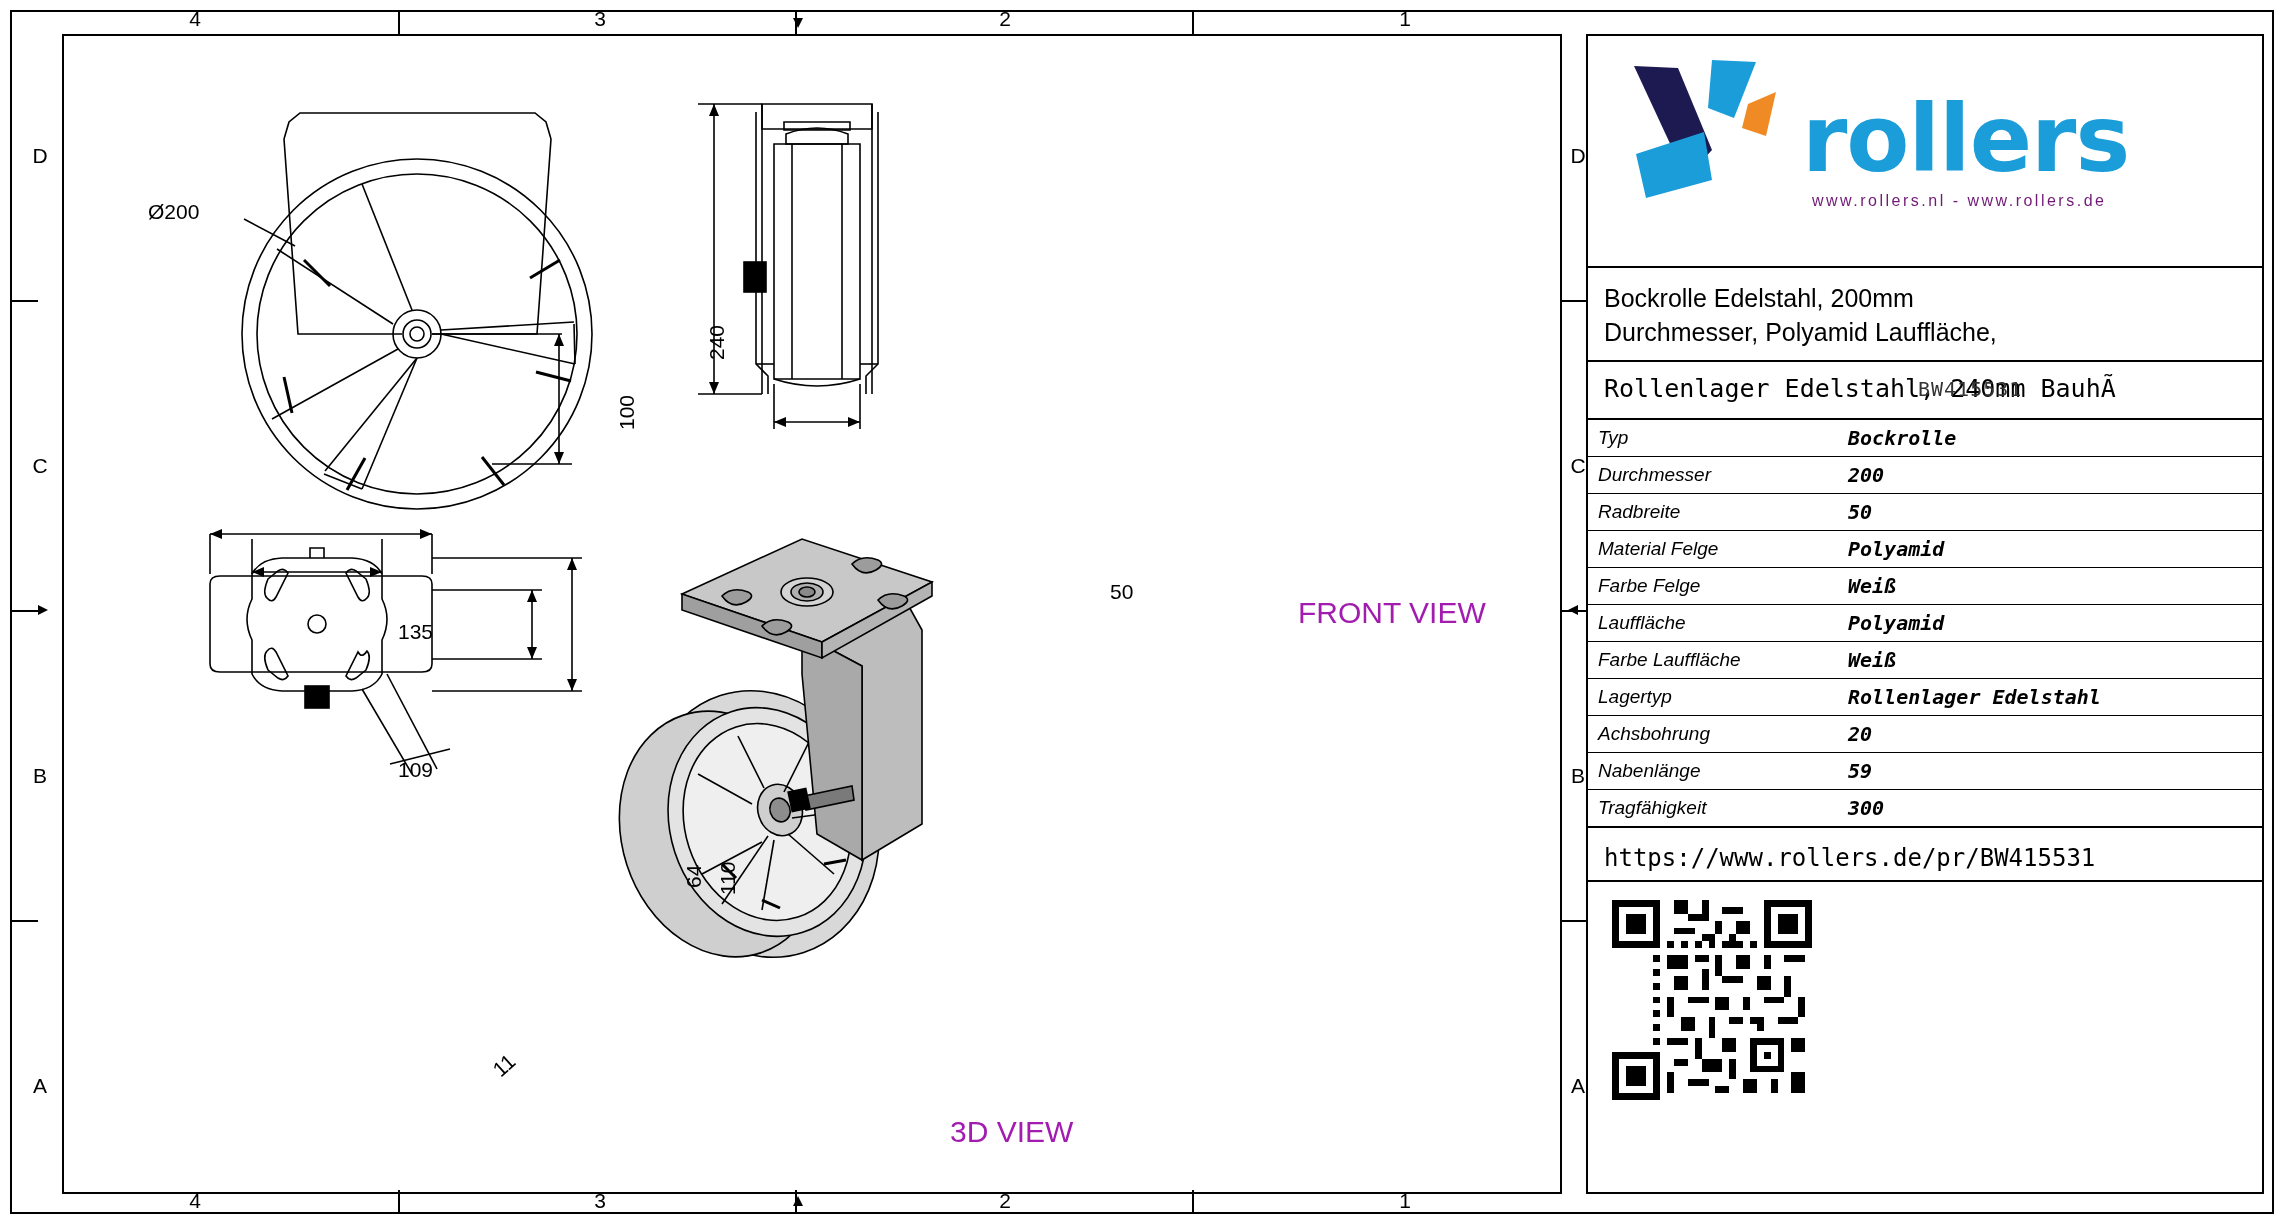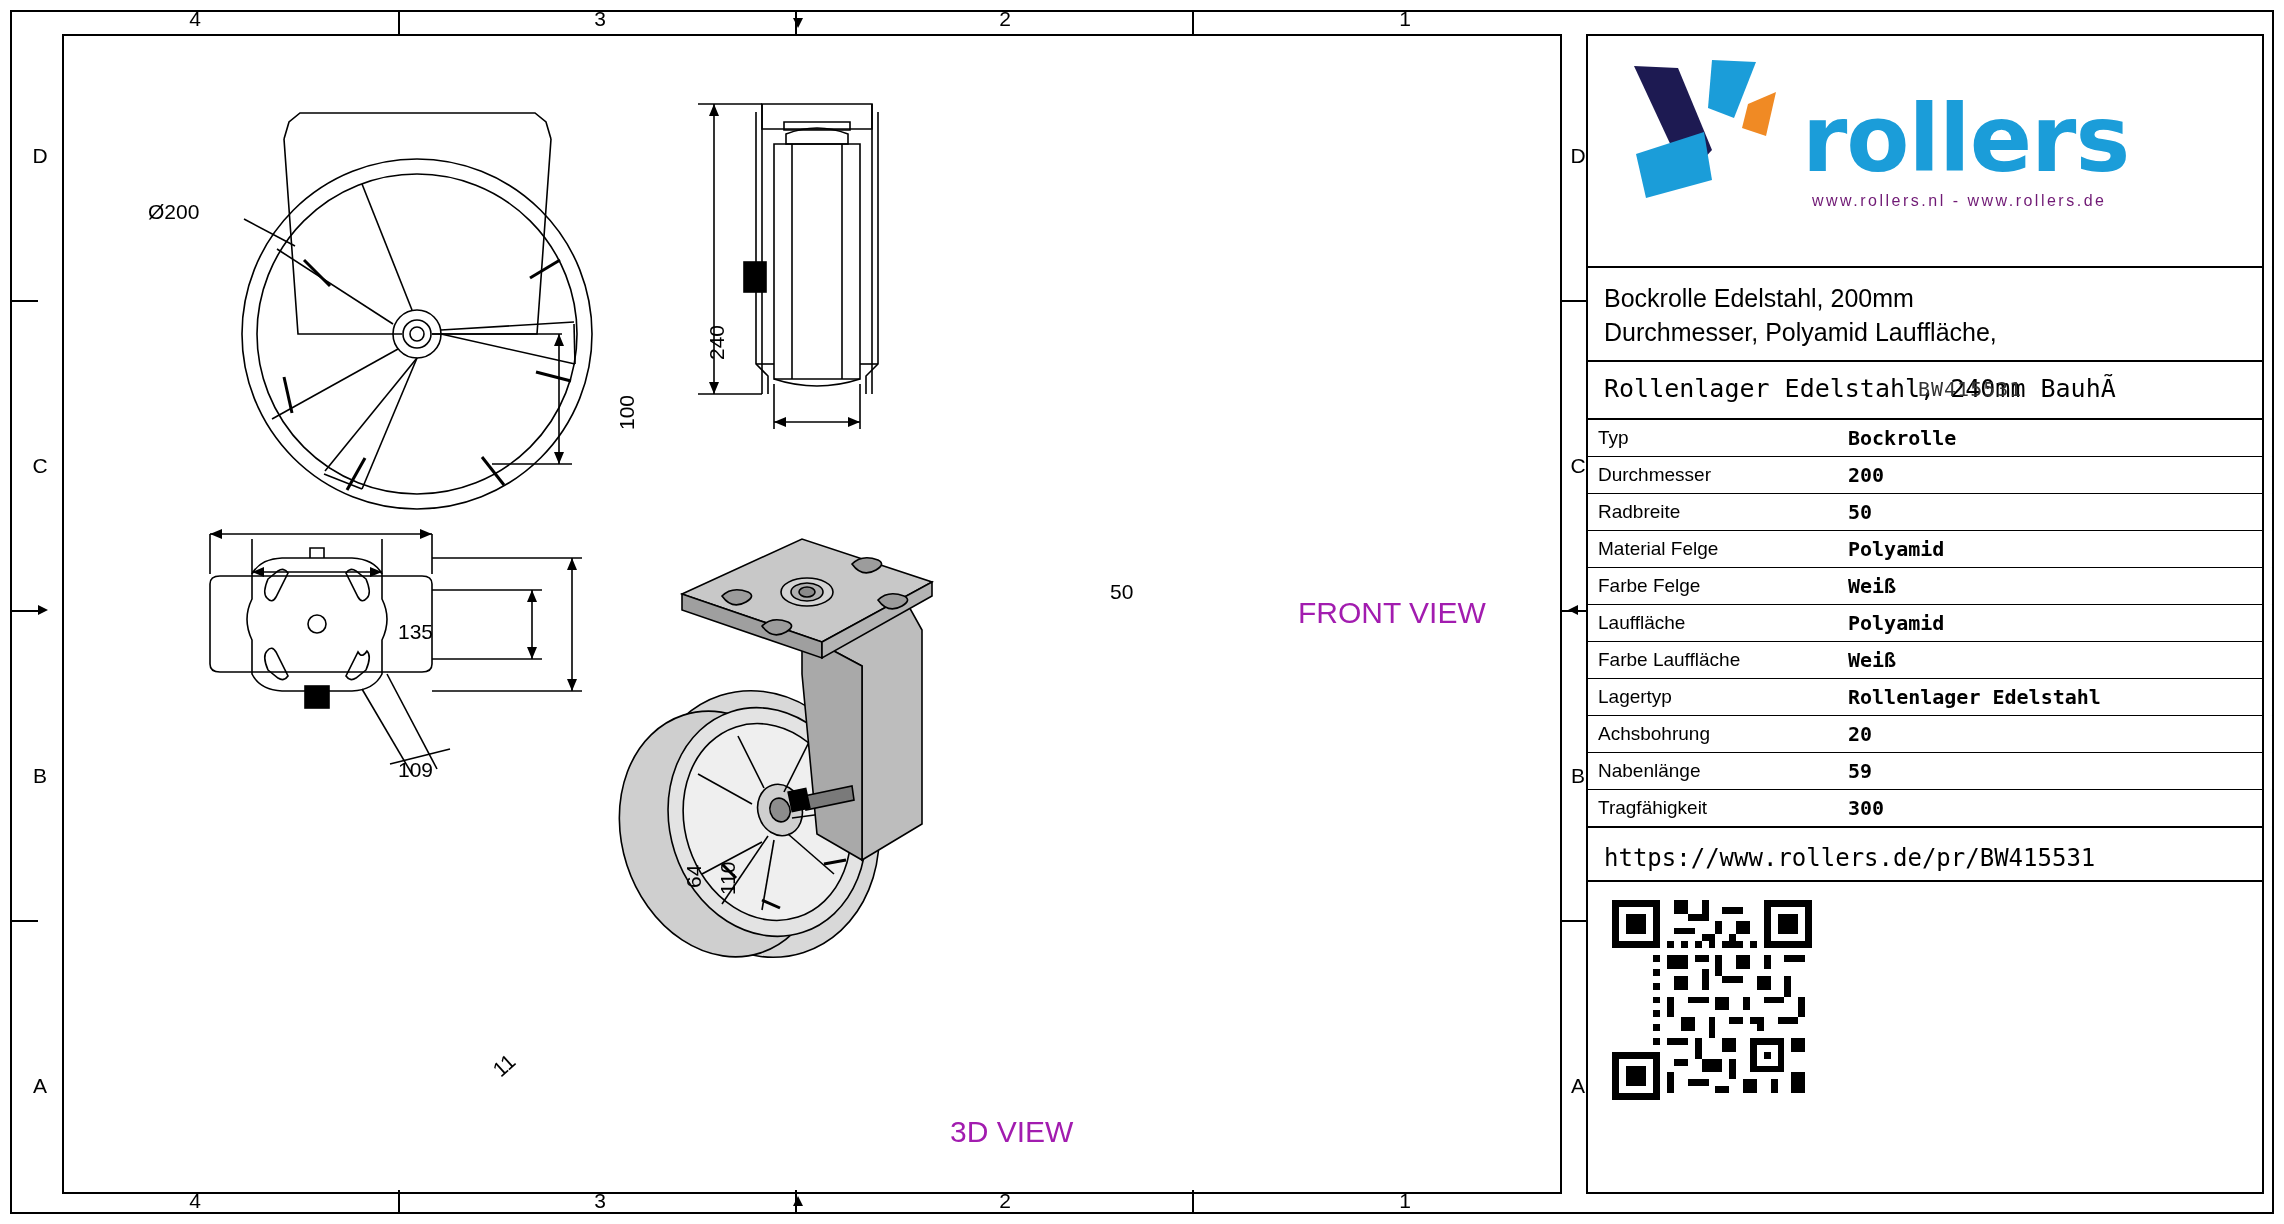--- a/index.html
+++ b/index.html
@@ -144,20 +144,21 @@
     font-family: "DejaVu Sans Mono", monospace;
     font-size: 20px;
     color: #333;
     letter-spacing: 1px;
   }
   table.specs {
     width: 100%;
     border-collapse: collapse;
     font-size: 19px;
     table-layout: fixed;
+    font-style: italic;
   }
   table.specs td {
     border-bottom: 1px solid #000;
     padding: 5px 10px;
     height: 26px;
     vertical-align: middle;
   }
   table.specs td.k {
     width: 230px;
     font-family: "Liberation Sans", sans-serif;

